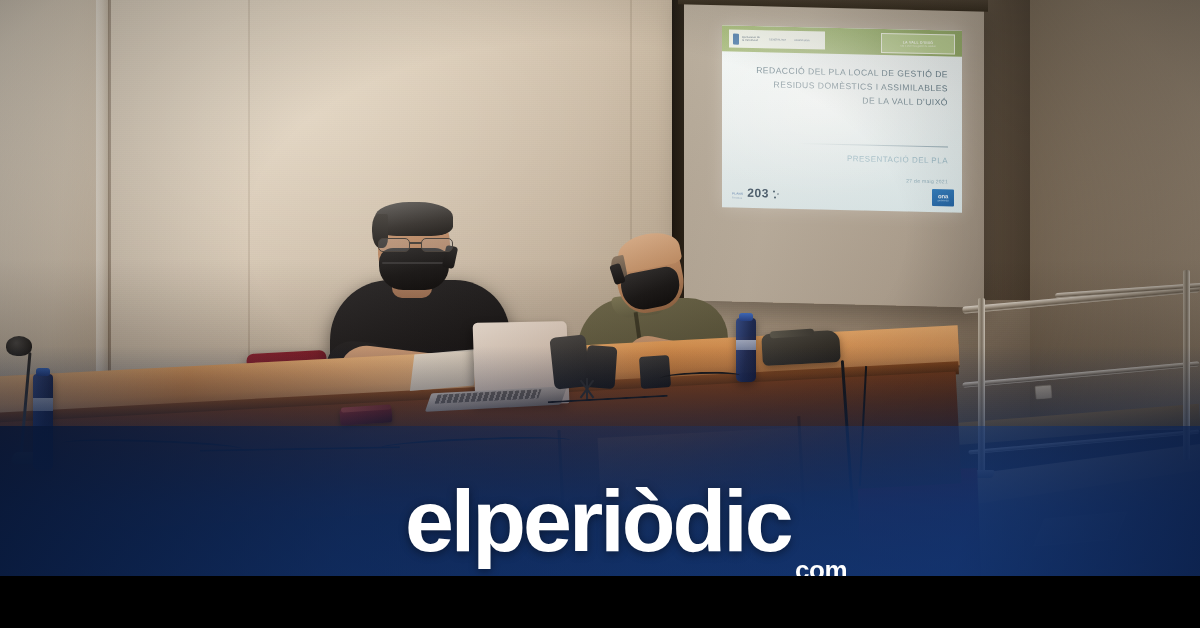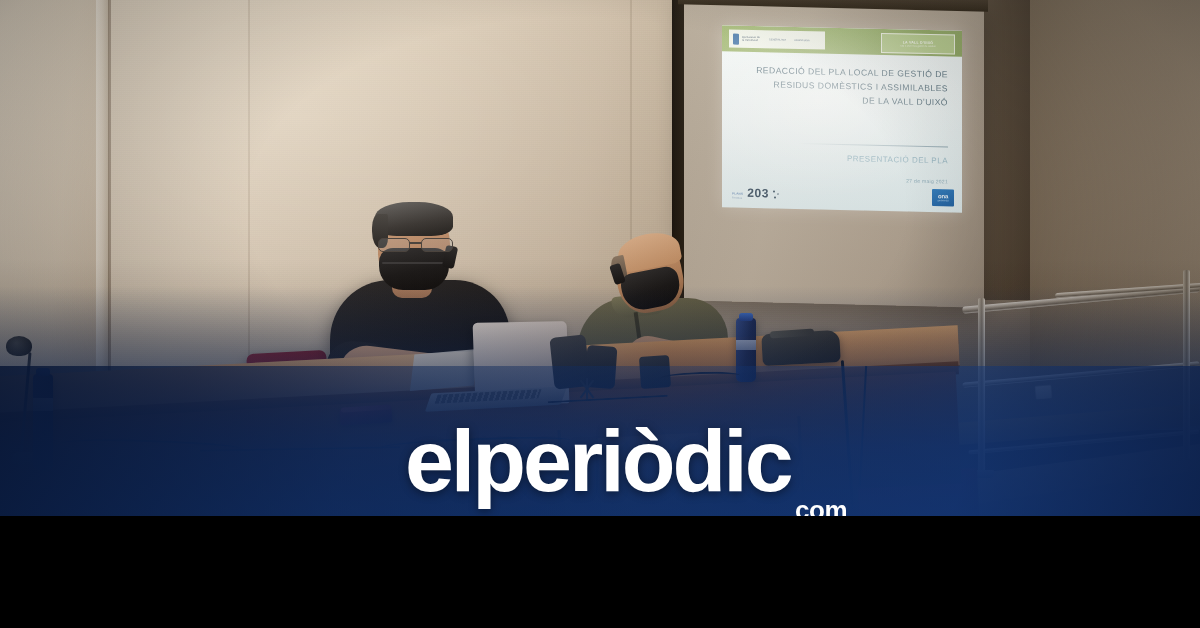--- a/index.html
+++ b/index.html
@@ -1,18 +1,18 @@
 <!DOCTYPE html>
 <html><head>
 <meta charset="utf-8">
 <style>
   html,body{margin:0;padding:0;background:#000;}
   body{font-family:"Liberation Sans",sans-serif;}
 
-  .stage{position:relative;width:1200px;height:516px;overflow:hidden;background:#1d4ed8;}
+  .stage{position:relative;width:1200px;height:576px;overflow:hidden;background:#1d4ed8;}
 
   
   .wall{position:absolute;left:0;top:0;width:1200px;height:470px;
         background:
           linear-gradient(100deg,#e9ddcb 0%,#e4d7c4 18%,#d9cab5 34%,#cdbda8 48%,#b9a892 62%,#9d8c77 78%,#7d6e5c 92%,#6a5b4b 100%);}
   .wall-texture{position:absolute;left:0;top:0;width:1200px;height:470px;opacity:.22;
         background-image:
           repeating-linear-gradient(0deg,rgba(255,255,255,.05) 0 1px,rgba(0,0,0,.04) 1px 2px),
           repeating-linear-gradient(90deg,rgba(255,255,255,.04) 0 1px,rgba(0,0,0,.03) 1px 2px);}
   .wall-shadow{position:absolute;left:0;top:0;width:1200px;height:470px;

